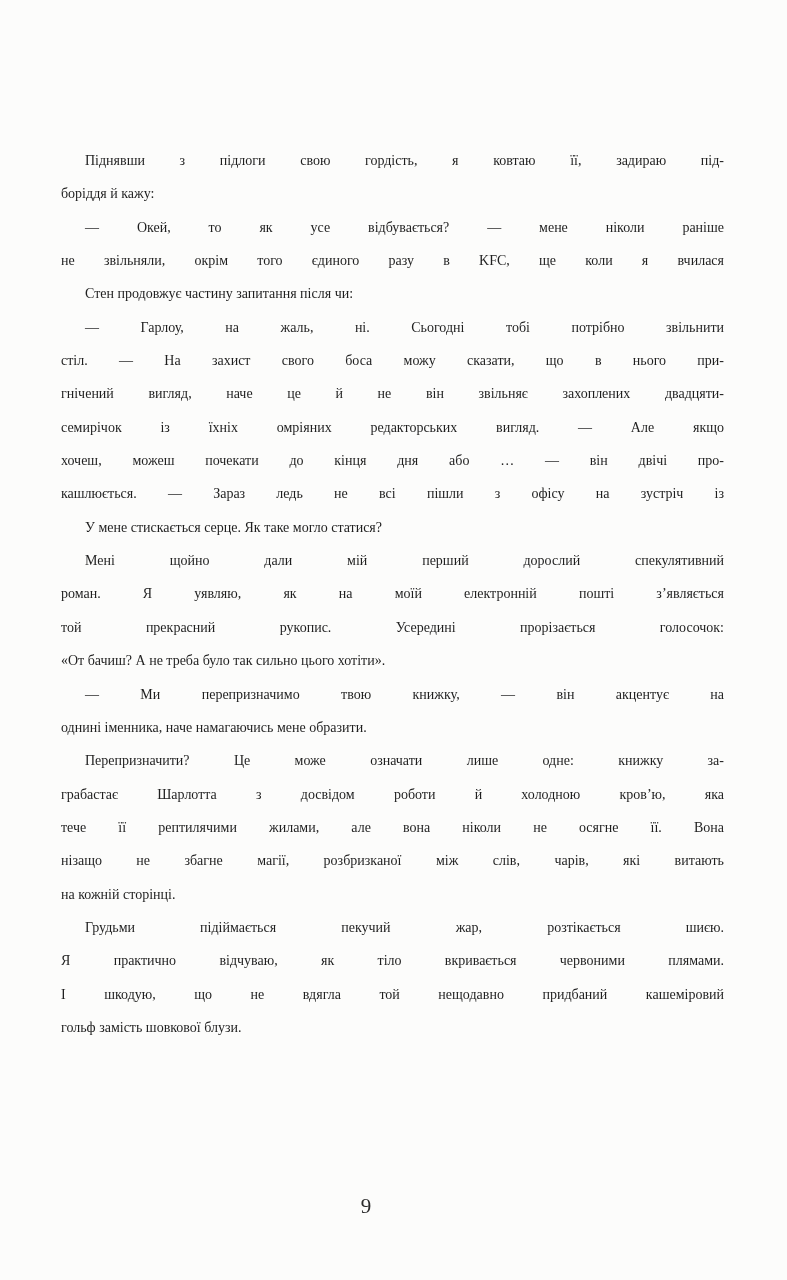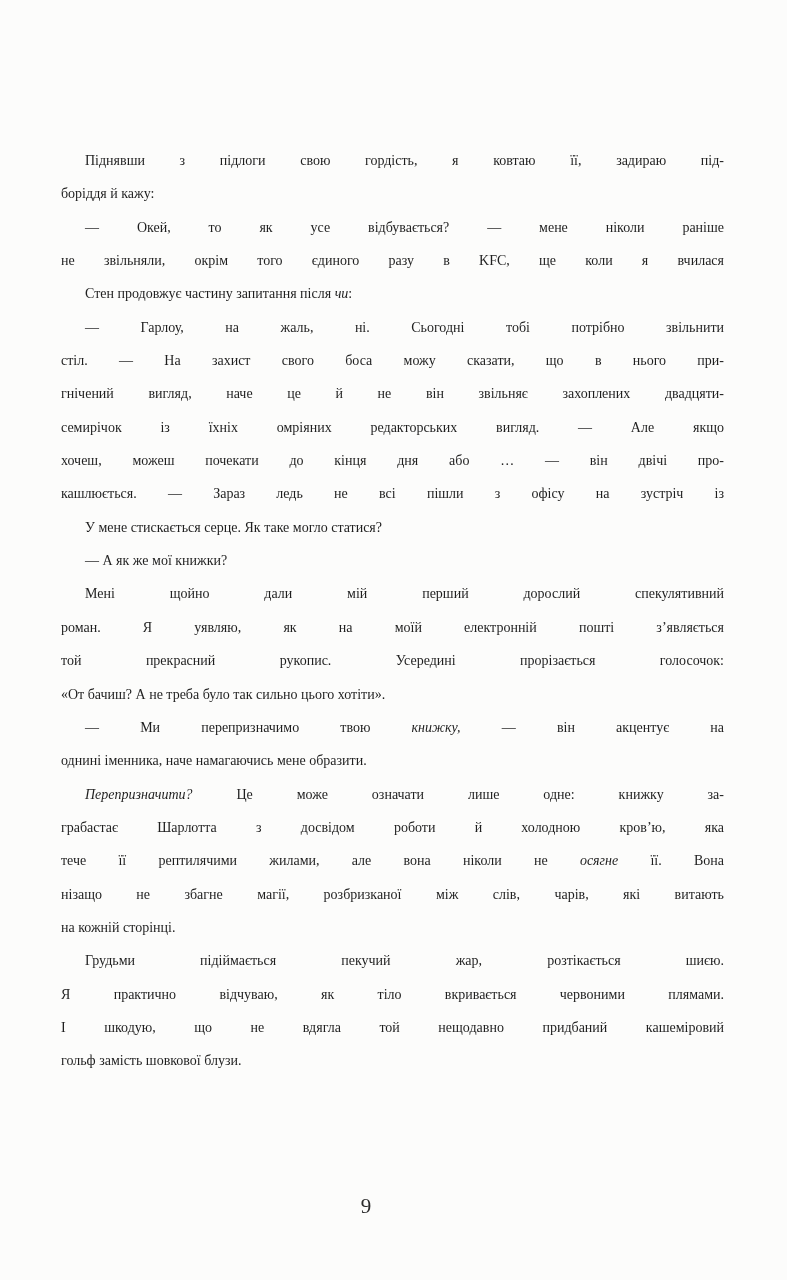--- a/index.html
+++ b/index.html
@@ -30,21 +30,20 @@
     overflow: visible;
   }
   .line.j {
     text-align: justify;
     text-align-last: justify;
   }
   .line.ind {
     padding-left: 24px;
   }
   .italic {
-    font-style: italic;
     margin-top: 6px;
   }
   .page-number {
     position: absolute;
     top: 1194px;
     left: 0;
     width: 732px;
     text-align: center;
     font-size: 21px;
     color: #2b2b2b;
@@ -60,21 +59,20 @@
       <div class="line ind j"><span>— Окей, то як усе відбувається? — мене ніколи раніше</span></div>
       <div class="line j"><span>не звільняли, окрім того єдиного разу в KFC, ще коли я вчилася</span></div>
       <div class="line ind"><span>Стен продовжує частину запитання після </span><span class="italic">чи</span><span>:</span></div>
       <div class="line ind j"><span>— Гарлоу, на жаль, ні. Сьогодні тобі потрібно звільнити</span></div>
       <div class="line j"><span>стіл. — На захист свого боса можу сказати, що в нього при-</span></div>
       <div class="line j"><span>гнічений вигляд, наче це й не він звільняє захоплених двадцяти-</span></div>
       <div class="line j"><span>семирічок із їхніх омріяних редакторських вигляд. — Але якщо</span></div>
       <div class="line j"><span>хочеш, можеш почекати до кінця дня або … — він двічі про-</span></div>
       <div class="line j"><span>кашлюється. — Зараз ледь не всі пішли з офісу на зустріч із</span></div>
       <div class="line ind"><span>У мене стискається серце. Як таке могло статися?</span></div>
-      <div class="line ind"><span>— А як же мої книжки?</span></div>
       <div class="line ind j"><span>Мені щойно дали мій перший дорослий спекулятивний</span></div>
       <div class="line j"><span>роман. Я уявляю, як на моїй електронній пошті з’являється</span></div>
       <div class="line j"><span>той прекрасний рукопис. Усередині прорізається голосочок:</span></div>
       <div class="line"><span>«От бачиш? А не треба було так сильно цього хотіти».</span></div>
       <div class="line ind j"><span>— Ми перепризначимо твою </span><span class="italic">книжку,</span><span> — він акцентує на</span></div>
       <div class="line"><span>однині іменника, наче намагаючись мене образити.</span></div>
       <div class="line ind j"><span class="italic">Перепризначити?</span><span> Це може означати лише одне: книжку за-</span></div>
       <div class="line j"><span>грабастає Шарлотта з досвідом роботи й холодною кров’ю, яка</span></div>
       <div class="line j"><span>тече її рептилячими жилами, але вона ніколи не </span><span class="italic">осягне</span><span> її. Вона</span></div>
       <div class="line j"><span>нізащо не збагне магії, розбризканої між слів, чарів, які витають</span></div>

